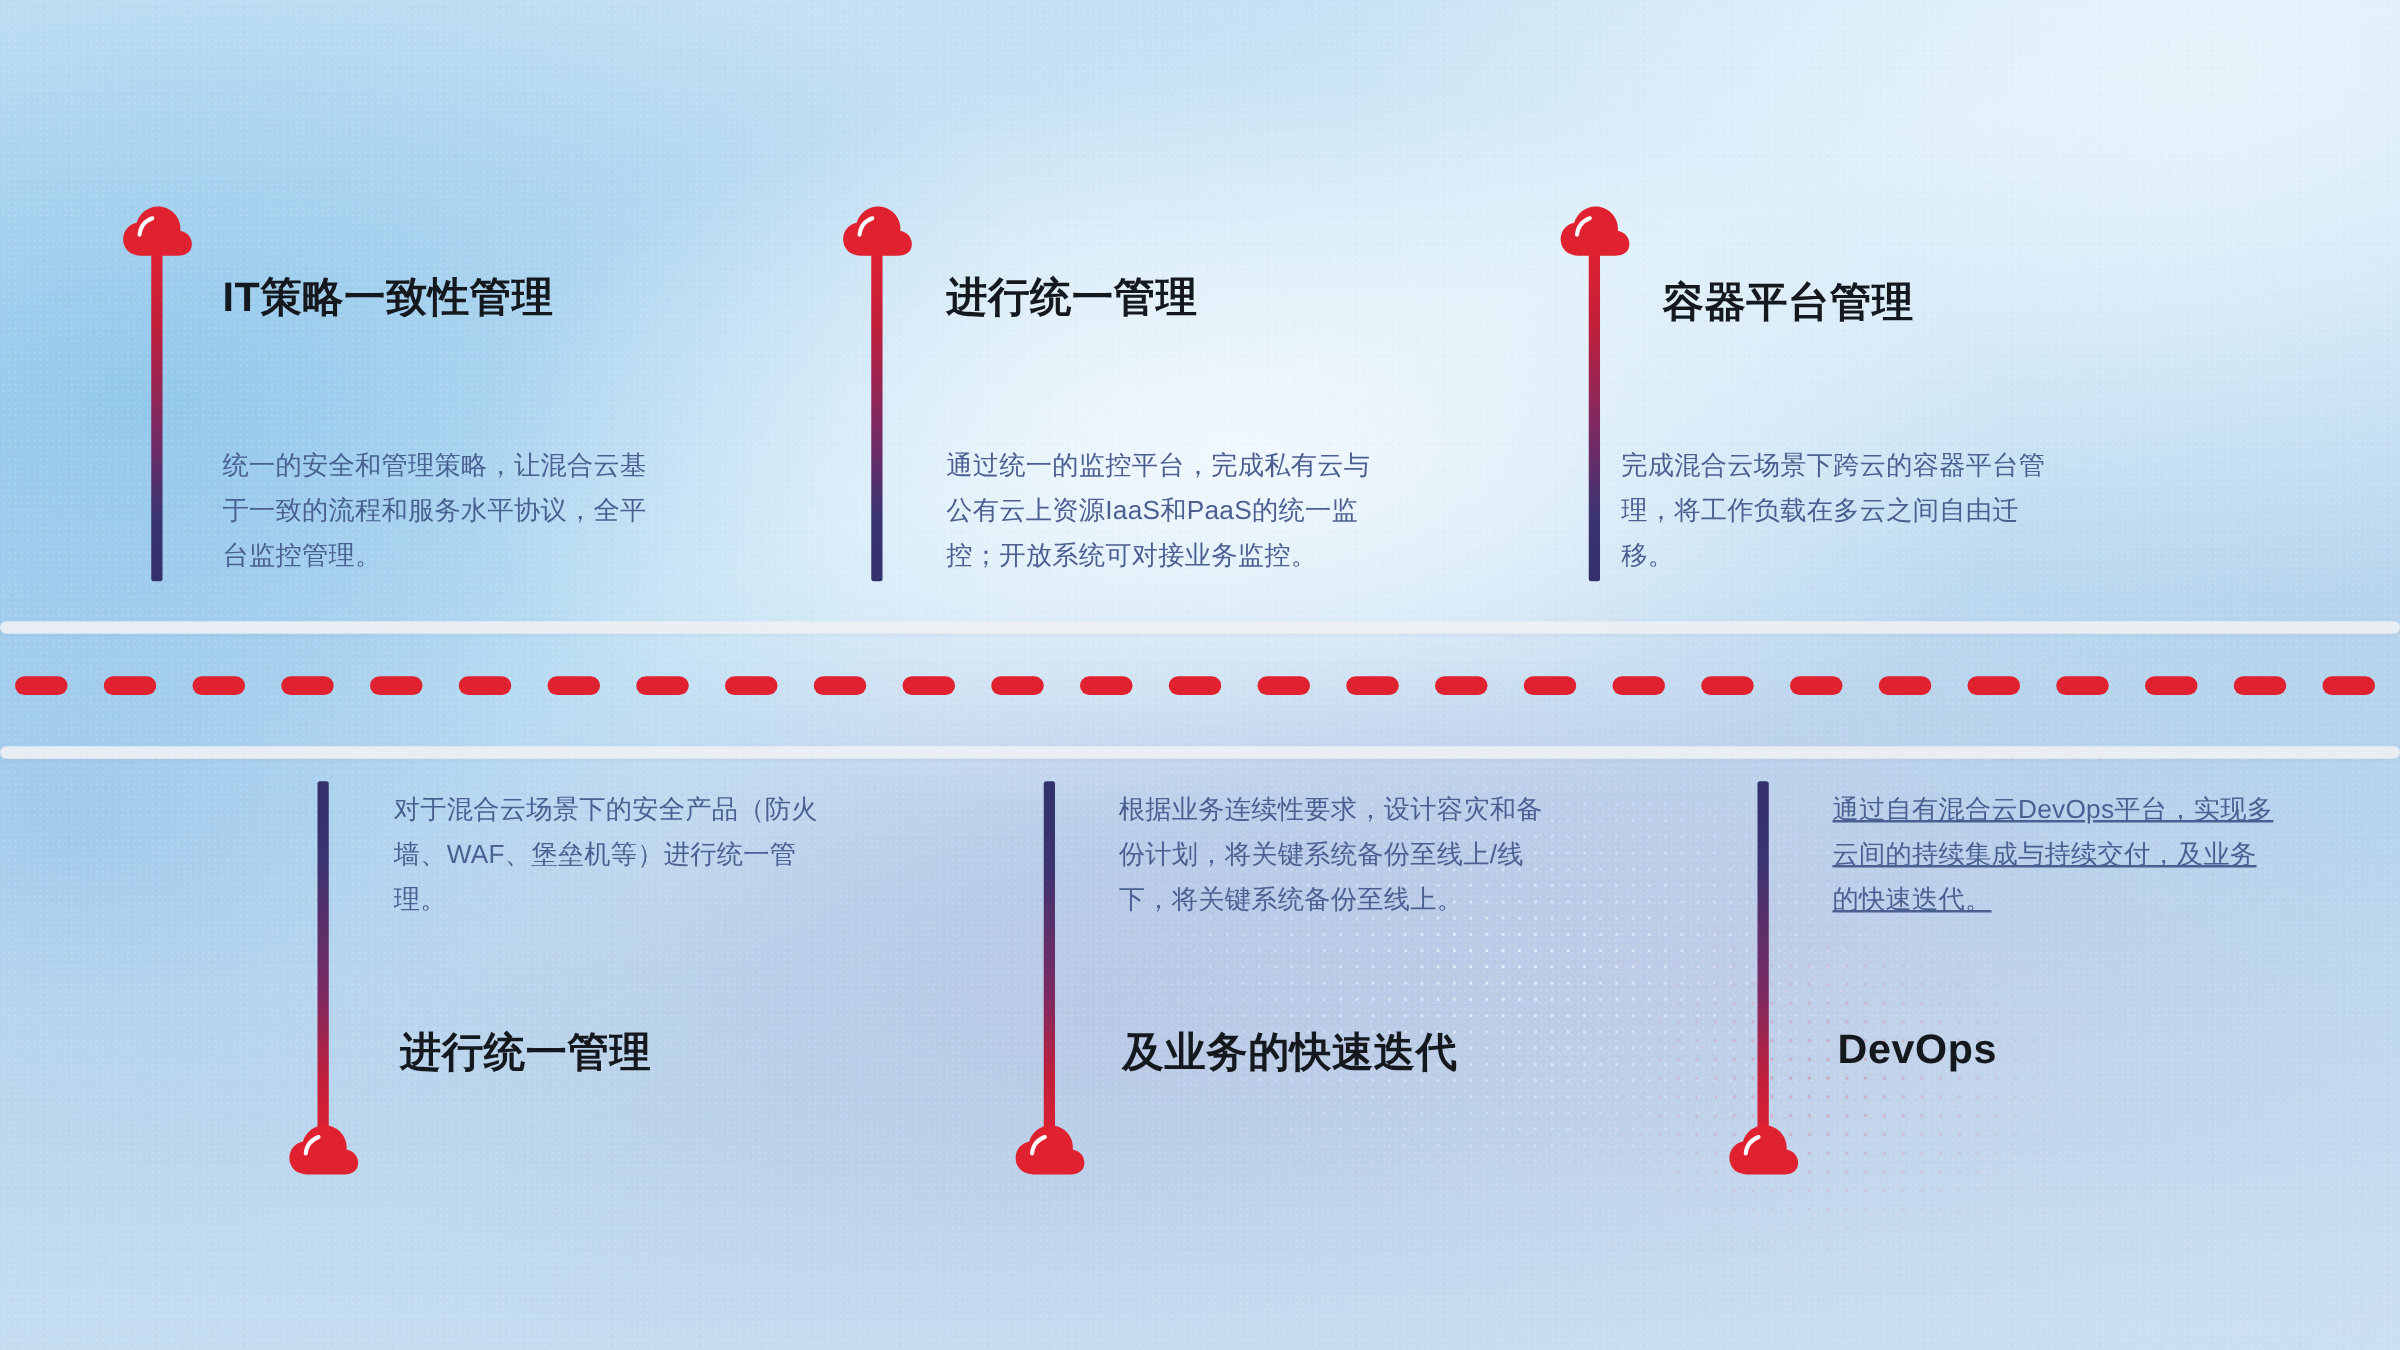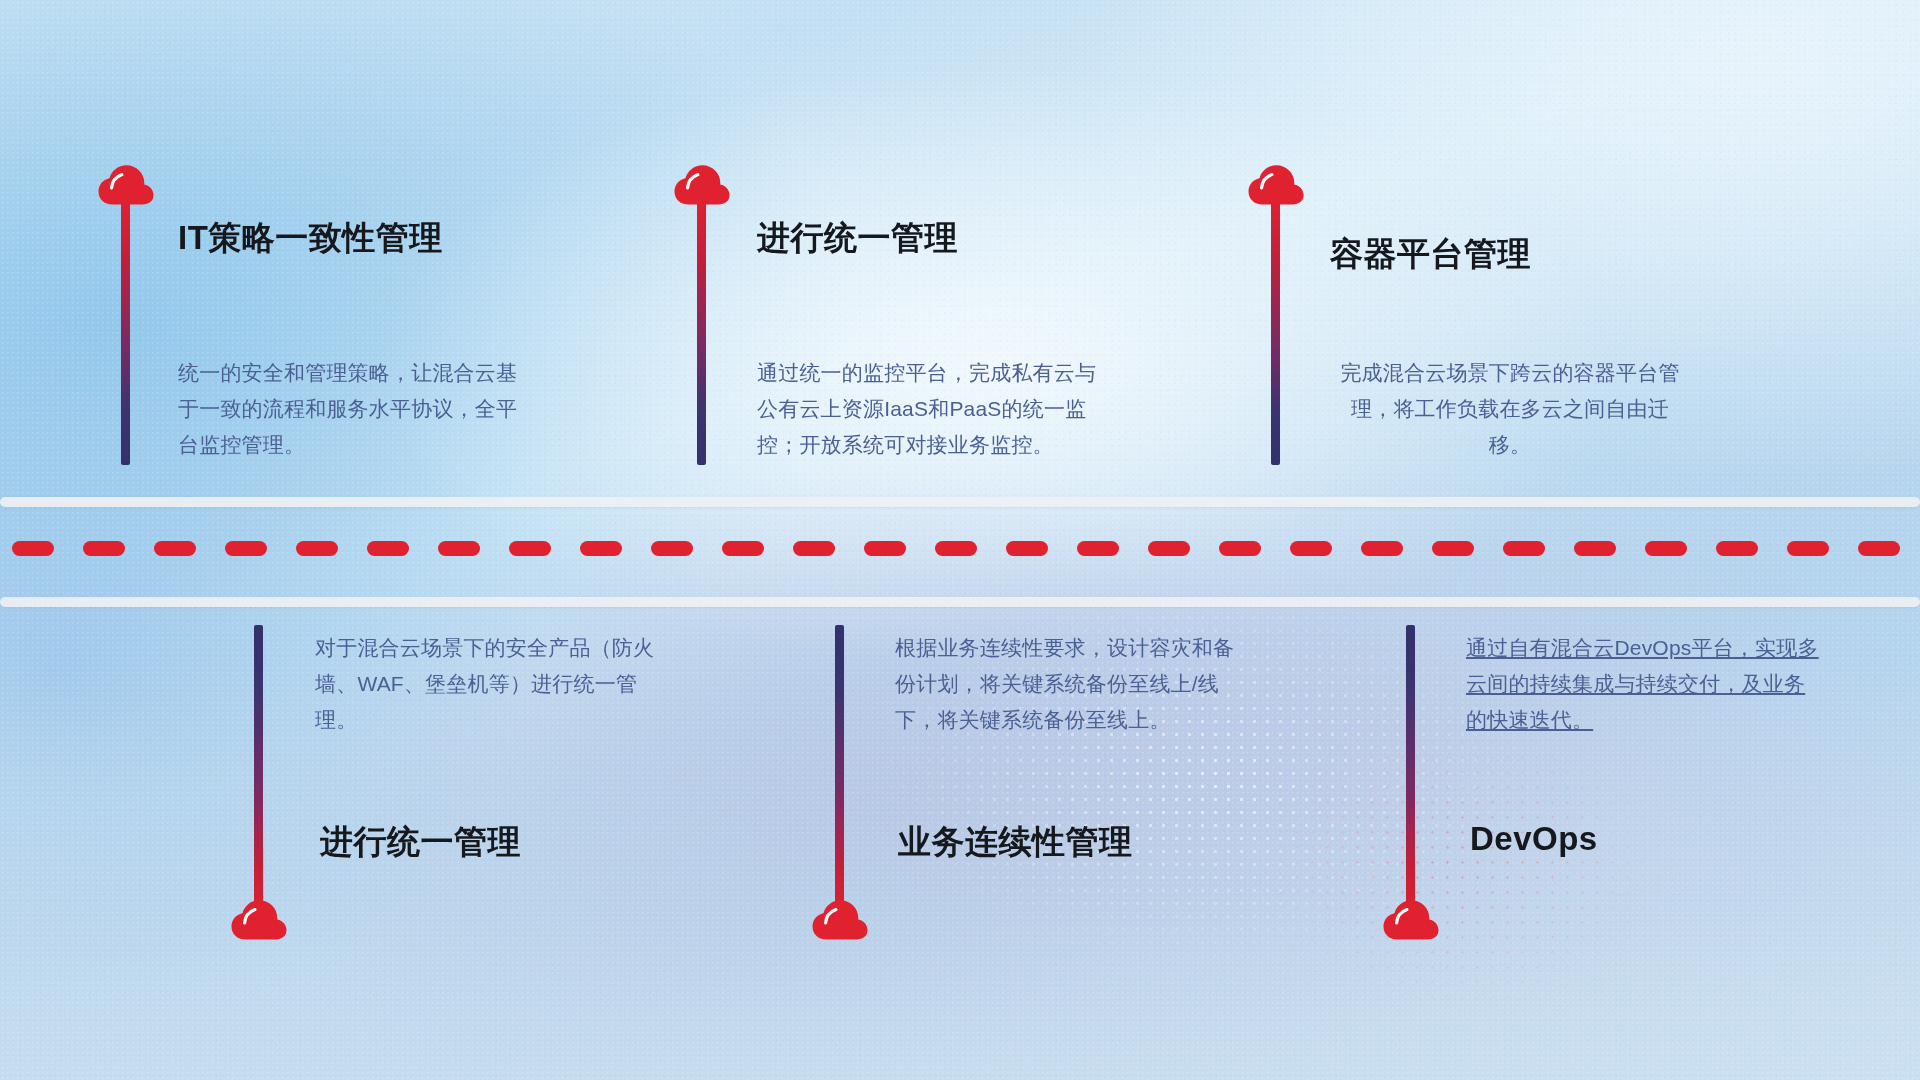--- a/index.html
+++ b/index.html
@@ -193,22 +193,22 @@
   <div class="marker">
     <div class="pin" style="left:1246px; top:163px;">
       <div class="cloud">
         <svg viewBox="0 0 60 42" xmlns="http://www.w3.org/2000/svg">
           <path d="M16.5 41.5C8.2 41.5 2.5 35.8 2.5 28.4c0-6.6 4.6-12 10.9-13.2C15.6 7.6 22.4 2.2 30.4 2.2c9.9 0 17.9 7.9 17.9 17.6 0 .6 0 1.2-.1 1.8 5.6 1 9.3 5.4 9.3 10.7 0 5.9-4.8 9.2-11 9.2H16.5z" fill="#e02130"></path>
           <path d="M15.6 24.8c.6-6.3 4.6-11.1 10.3-13.2" stroke="#ffffff" stroke-width="3.2" stroke-linecap="round" fill="none"></path>
         </svg>
       </div>
     </div>
     <div class="stem stem-down" style="left:1271px; top:200px; height:265px;"></div>
-    <div class="title" style="left:1330px; top:232px;">容器平台管理</div>
-    <div class="body" style="left:1330px; top:355px;text-align:center;">完成混合云场景下跨云的容器平台管理，将工作负载在多云之间自由迁移。</div>
+    <div class="title" style="left:1330px; top:220px;">容器平台管理</div>
+    <div class="body" style="left:1297px; top:355px;">完成混合云场景下跨云的容器平台管理，将工作负载在多云之间自由迁移。</div>
   </div>
 
   <div class="divider rail rail-top"></div>
   <div class="divider dash-row" id="dash-row">
       <div class="dash" style="background: rgb(224, 33, 48);"></div>
       <div class="dash" style="background: rgb(224, 33, 48);"></div>
       <div class="dash" style="background: rgb(224, 33, 48);"></div>
       <div class="dash" style="background: rgb(224, 33, 48);"></div>
       <div class="dash" style="background: rgb(224, 33, 48);"></div>
       <div class="dash" style="background: rgb(224, 33, 48);"></div>
@@ -246,21 +246,21 @@
           <path d="M16.5 41.5C8.2 41.5 2.5 35.8 2.5 28.4c0-6.6 4.6-12 10.9-13.2C15.6 7.6 22.4 2.2 30.4 2.2c9.9 0 17.9 7.9 17.9 17.6 0 .6 0 1.2-.1 1.8 5.6 1 9.3 5.4 9.3 10.7 0 5.9-4.8 9.2-11 9.2H16.5z" fill="#e02130"></path>
           <path d="M15.6 24.8c.6-6.3 4.6-11.1 10.3-13.2" stroke="#ffffff" stroke-width="3.2" stroke-linecap="round" fill="none"></path>
         </svg>
       </div>
     </div>
   </div>
 
   <div class="marker">
     <div class="stem stem-up" style="left:835px; top:625px; height:290px;"></div>
     <div class="body" style="left:895px; top:630px;">根据业务连续性要求，设计容灾和备份计划，将关键系统备份至线上/线下，将关键系统备份至线上。</div>
-    <div class="title" style="left:898px; top:820px;">业务连续性管理</div>
+    <div class="title" style="left:898px; top:820px;">及业务的快速迭代</div>
     <div class="pin" style="left:810px; top:898px;">
       <div class="cloud">
         <svg viewBox="0 0 60 42" xmlns="http://www.w3.org/2000/svg">
           <path d="M16.5 41.5C8.2 41.5 2.5 35.8 2.5 28.4c0-6.6 4.6-12 10.9-13.2C15.6 7.6 22.4 2.2 30.4 2.2c9.9 0 17.9 7.9 17.9 17.6 0 .6 0 1.2-.1 1.8 5.6 1 9.3 5.4 9.3 10.7 0 5.9-4.8 9.2-11 9.2H16.5z" fill="#e02130"></path>
           <path d="M15.6 24.8c.6-6.3 4.6-11.1 10.3-13.2" stroke="#ffffff" stroke-width="3.2" stroke-linecap="round" fill="none"></path>
         </svg>
       </div>
     </div>
   </div>
 

